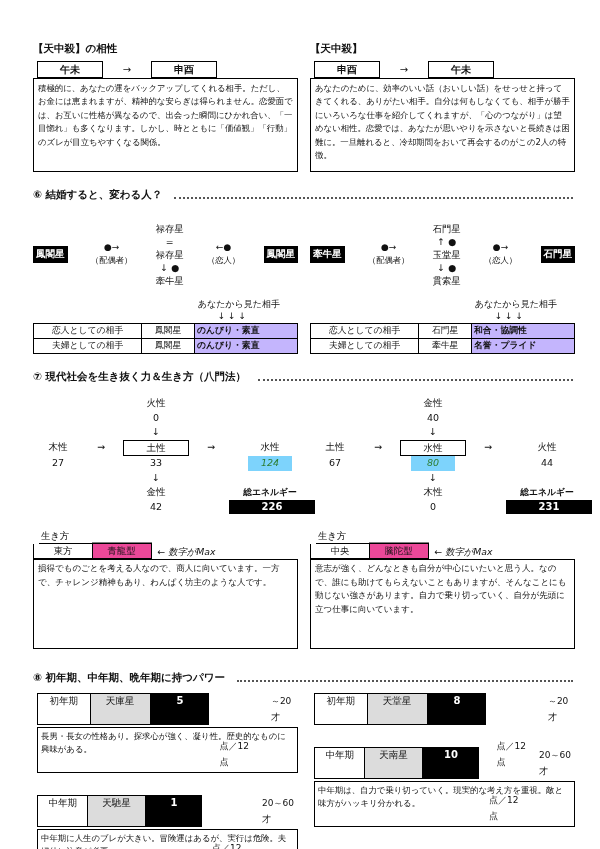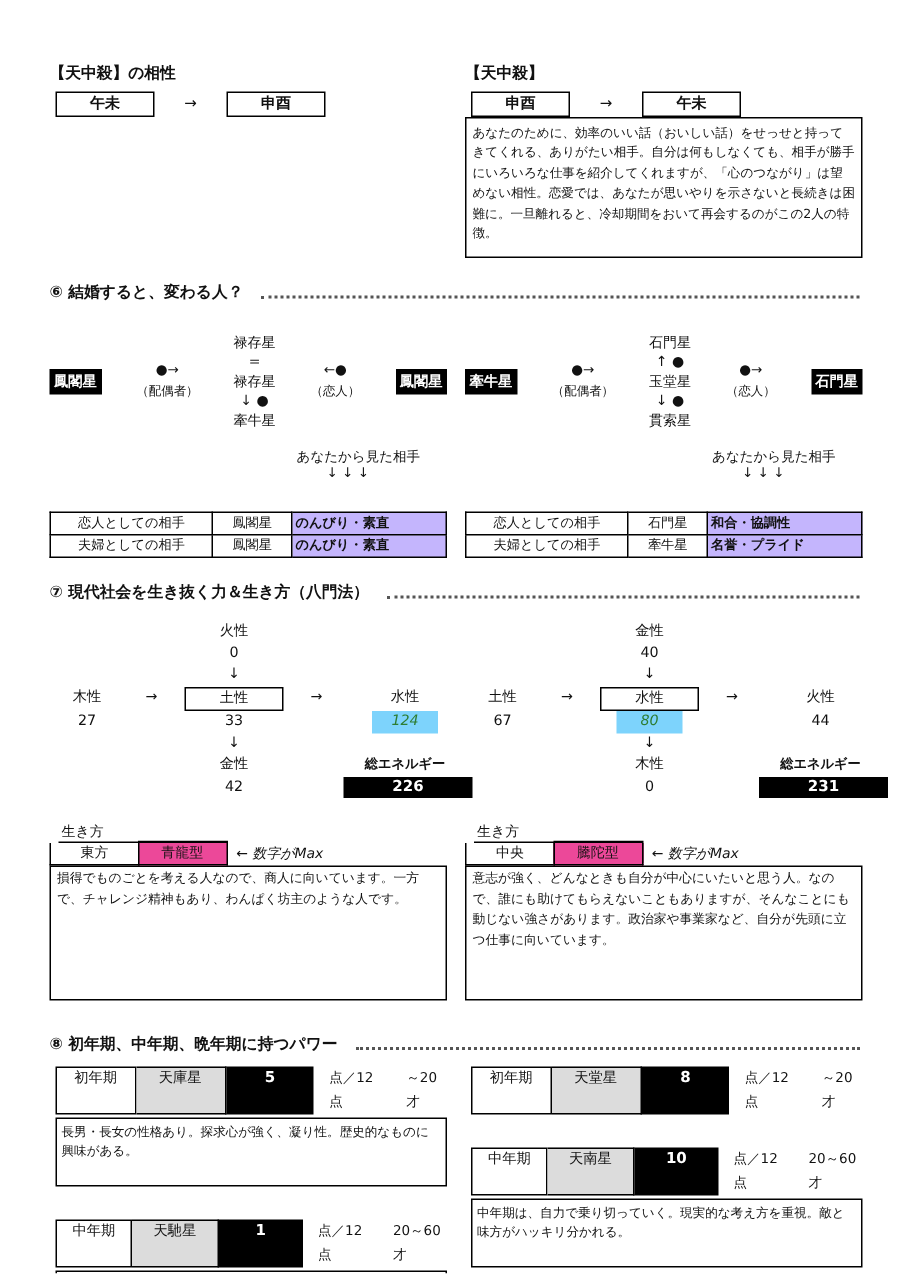--- a/index.html
+++ b/index.html
@@ -25,21 +25,21 @@
   .sec-heading .dots{flex:1;border-bottom:2px dotted #555;margin:0 2px 3px 12px;height:1px;}
 
   
   .s6-diagram{display:flex;align-items:center;justify-content:space-between;margin-top:4px;min-height:80px;}
   .star-black{background:#000;color:#fff;font-weight:bold;font-size:9.5px;padding:2px 3px;white-space:nowrap;}
   .mark{font-size:9px;text-align:center;line-height:13px;}
   .mark .lbl{font-size:8.3px;}
   .s6-center{font-size:9.3px;text-align:center;line-height:13px;white-space:nowrap;}
   .view-label{font-size:9px;text-align:right;padding-right:18px;margin-top:4px;}
   .view-arrows{font-size:9px;text-align:right;padding-right:52px;line-height:11px;}
-  table.s6-table{border-collapse:collapse;width:100%;margin-top:19px;border:1.5px solid #000;}
+  table.s6-table{border-collapse:collapse;width:100%;margin-top:1px;border:1.5px solid #000;}
   table.s6-table td{border:1px solid #000;height:14px;font-size:8.8px;padding:0 2px;}
   td.c-label{width:41%;text-align:center;}
   td.c-star{width:20%;text-align:center;}
   td.c-trait{width:39%;background:#c4b5fd;font-weight:bold;text-align:left;padding-left:4px;}
 
   
   .s7-grid{display:grid;grid-template-columns:50px 36px 74px 36px 82px;font-size:9.5px;text-align:center;line-height:14.5px;margin-top:4px;}
   .s7-grid .boxed{border:1.5px solid #000;display:inline-block;width:64px;background:#fff;}
   .s7-grid .green{display:inline-block;width:44px;background:#7dd3fc;color:#2e7d32;font-style:italic;}
   .energy-label{font-size:8.8px;font-weight:bold;white-space:nowrap;}
@@ -51,37 +51,38 @@
   .type-cell{width:58px;border:1.5px solid #000;border-top:1.5px solid #000;background:#ec4899;font-weight:normal;text-align:center;line-height:14px;margin-left:-1.5px;border-top:none;box-shadow:0 -1.5px 0 #000;}
   .max-note{margin-left:6px;line-height:15px;font-size:9.3px;font-style:italic;}
   .s7-body{border:1.5px solid #000;min-height:84px;padding:2px 4px;font-size:8.5px;line-height:1.6;margin-top:0;}
 
   
   .card{margin-bottom:22px;margin-left:4px;}
   .card-head{display:flex;align-items:stretch;font-size:9.5px;height:32px;}
   .period-cell{width:56px;border:1.5px solid #000;text-align:center;line-height:14px;background:#fff;}
   .starname-cell{width:64px;border:1.5px solid #000;border-left:none;background:#dcdcdc;text-align:center;line-height:14px;}
   .score-cell{width:64px;background:#000;color:#fff;font-weight:bold;text-align:center;line-height:16px;font-size:10px;}
-  .points-txt{margin-left:10px;line-height:16px;font-size:9px;}
+  .points-txt{margin-left:10px;line-height:16px;font-size:9px;margin-top:45px;}
   .age-txt{margin-left:16px;line-height:16px;font-size:9px;}
   .card-body{border:1.5px solid #000;min-height:40px;padding:2px 3px;font-size:8.4px;line-height:1.55;margin-top:2px;}
 </style>
 </head>
 <body>
 
 <div class="page">
 
   <div class="two-col">
     <div class="col">
       <div class="t-title">【天中殺】の相性</div>
       <div class="t-head">
         <span class="t-cell">午未</span>
         <span class="t-arrow">→</span>
         <span class="t-cell">申酉</span>
       </div>
+      <div class="t-body">積極的に、あなたの運をバックアップしてくれる相手。ただし、お金には恵まれますが、精神的な安らぎは得られません。恋愛面では、お互いに性格が異なるので、出会った瞬間にひかれ合い、「一目惚れ」も多くなります。しかし、時とともに「価値観」「行動」のズレが目立ちやすくなる関係。</div>
     </div>
     <div class="col">
       <div class="t-title">【天中殺】</div>
       <div class="t-head">
         <span class="t-cell">申酉</span>
         <span class="t-arrow">→</span>
         <span class="t-cell">午未</span>
       </div>
       <div class="t-body">あなたのために、効率のいい話（おいしい話）をせっせと持ってきてくれる、ありがたい相手。自分は何もしなくても、相手が勝手にいろいろな仕事を紹介してくれますが、「心のつながり」は望めない相性。恋愛では、あなたが思いやりを示さないと長続きは困難に。一旦離れると、冷却期間をおいて再会するのがこの2人の特徴。</div>
     </div>
@@ -227,21 +228,21 @@
         <div style="grid-area:8/3">0</div>
         <div style="grid-area:8/5"><span class="energy-value">231</span></div>
       </div>
       <div class="ikikata">
         <span class="ikikata-label">生き方</span>
         <div class="ikikata-row">
           <span class="dir-cell">中央</span>
           <span class="type-cell">騰陀型</span>
           <span class="max-note">←  数字がMax</span>
         </div>
-        <div class="s7-body">意志が強く、どんなときも自分が中心にいたいと思う人。なので、誰にも助けてもらえないこともありますが、そんなことにも動じない強さがあります。政治家や事業家など、自分が先頭に立つ仕事に向いています。</div>
+        <div class="s7-body">意志が強く、どんなときも自分が中心にいたいと思う人。なので、誰にも助けてもらえないこともありますが、そんなことにも動じない強さがあります。自力で乗り切っていく、自分が先頭に立つ仕事に向いています。</div>
       </div>
     </div>
   </div>
 
   <div class="sec-heading" style="margin-top:22px;">
     <span class="txt">⑧ 初年期、中年期、晩年期に持つパワー</span>
     <span class="dots"></span>
   </div>
 
   <div class="two-col">

